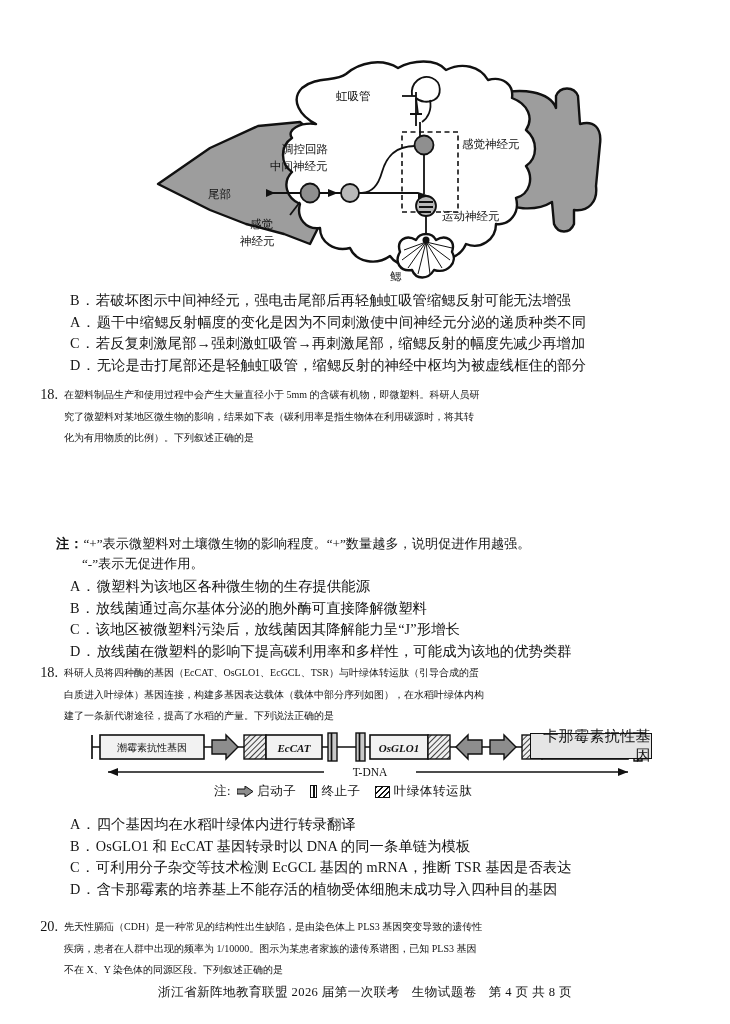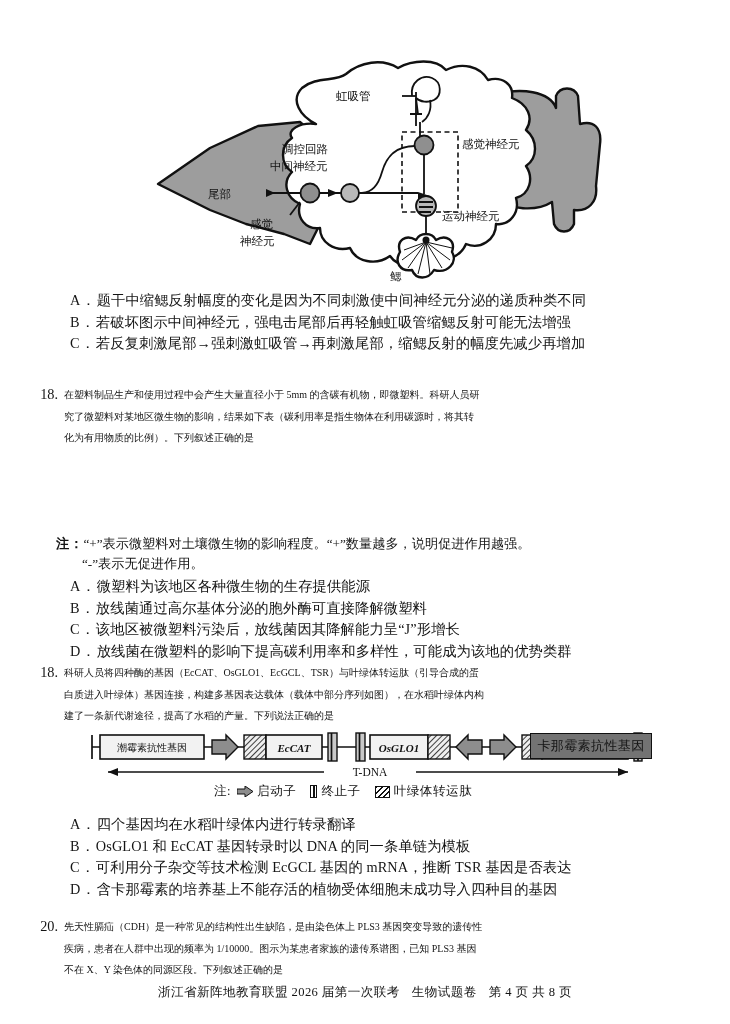--- a/index.html
+++ b/index.html
@@ -226,27 +226,30 @@
       <text class="lbl" x="58" y="146">尾部</text>
       <text class="lbl" x="100" y="176">感觉</text>
       <text class="lbl" x="90" y="193">神经元</text>
       <text class="lbl" x="292" y="168">运动神经元</text>
       <text class="lbl" x="240" y="228">鳃</text>
     </svg>
   </div>
 
   <div class="qblock" style="top:290px;">
     <div class="opt">
+      <span class="lab">B．</span><span>若破坏图示中间神经元，强电击尾部后再轻触虹吸管缩鳃反射可能无法增强</span>
+    </div>
+    <div class="opt">
       <span class="lab">A．</span><span>题干中缩鳃反射幅度的变化是因为不同刺激使中间神经元分泌的递质种类不同</span>
     </div>
     <div class="opt">
-      <span class="lab">B．</span><span>若破坏图示中间神经元，强电击尾部后再轻触虹吸管缩鳃反射可能无法增强</span>
-    </div>
-    <div class="opt">
       <span class="lab">C．</span><span>若反复刺激尾部→强刺激虹吸管→再刺激尾部，缩鳃反射的幅度先减少再增加</span>
+    </div>
+    <div class="opt">
+      <span class="lab">D．</span><span>无论是击打尾部还是轻触虹吸管，缩鳃反射的神经中枢均为被虚线框住的部分</span>
     </div>
   </div>
 
   <div class="qblock" style="top:384px;">
     <div class="qnum">18.</div>
     <div class="qbody">
       <span class="ind">在塑料制品生产和使用过程中会产生大量直径小于 5mm 的含碳有机物，即微塑料。科研人员研</span>
       <span class="ind">究了微塑料对某地区微生物的影响，结果如下表（碳利用率是指生物体在利用碳源时，将其转</span>
       <span class="ind">化为有用物质的比例）。下列叙述正确的是</span>
     </div>
@@ -341,21 +344,21 @@
 
       <line class="bkb" x1="20" y1="45" x2="540" y2="45" stroke-width="1.4"></line>
       <path d="M20,45 l10,-4 v8 z" fill="#111"></path>
       <path d="M540,45 l-10,-4 v8 z" fill="#111"></path>
       <rect x="236" y="37" width="92" height="16" fill="#fff"></rect>
       <text class="axlab" x="282" y="49">T-DNA</text>
     </svg>
   </div>
 
   <div style="position:absolute; left:530px; top:733px; width:120px; height:24px;
-              border:1.5px solid #111; background:#737373; font-size:13px;
+              border:1.5px solid #111; background:#e5e5e5; font-size:15px;
               display:flex; align-items:center; justify-content:center; letter-spacing:0.4px;text-align:right;">卡那霉素抗性基因</div>
 
   <div class="legend">
     <span class="lg-lab" style="margin-right:2px;">注:</span>
     <span class="lg-item">
       <svg class="sw-prom" viewBox="0 0 16 11">
         <path d="M0,3 h8 v-3 l8,5.5 l-8,5.5 v-3 h-8 z" fill="#8d8d8d" stroke="#111" stroke-width="1"></path>
       </svg>
       <span class="lg-lab">启动子</span>
     </span>

